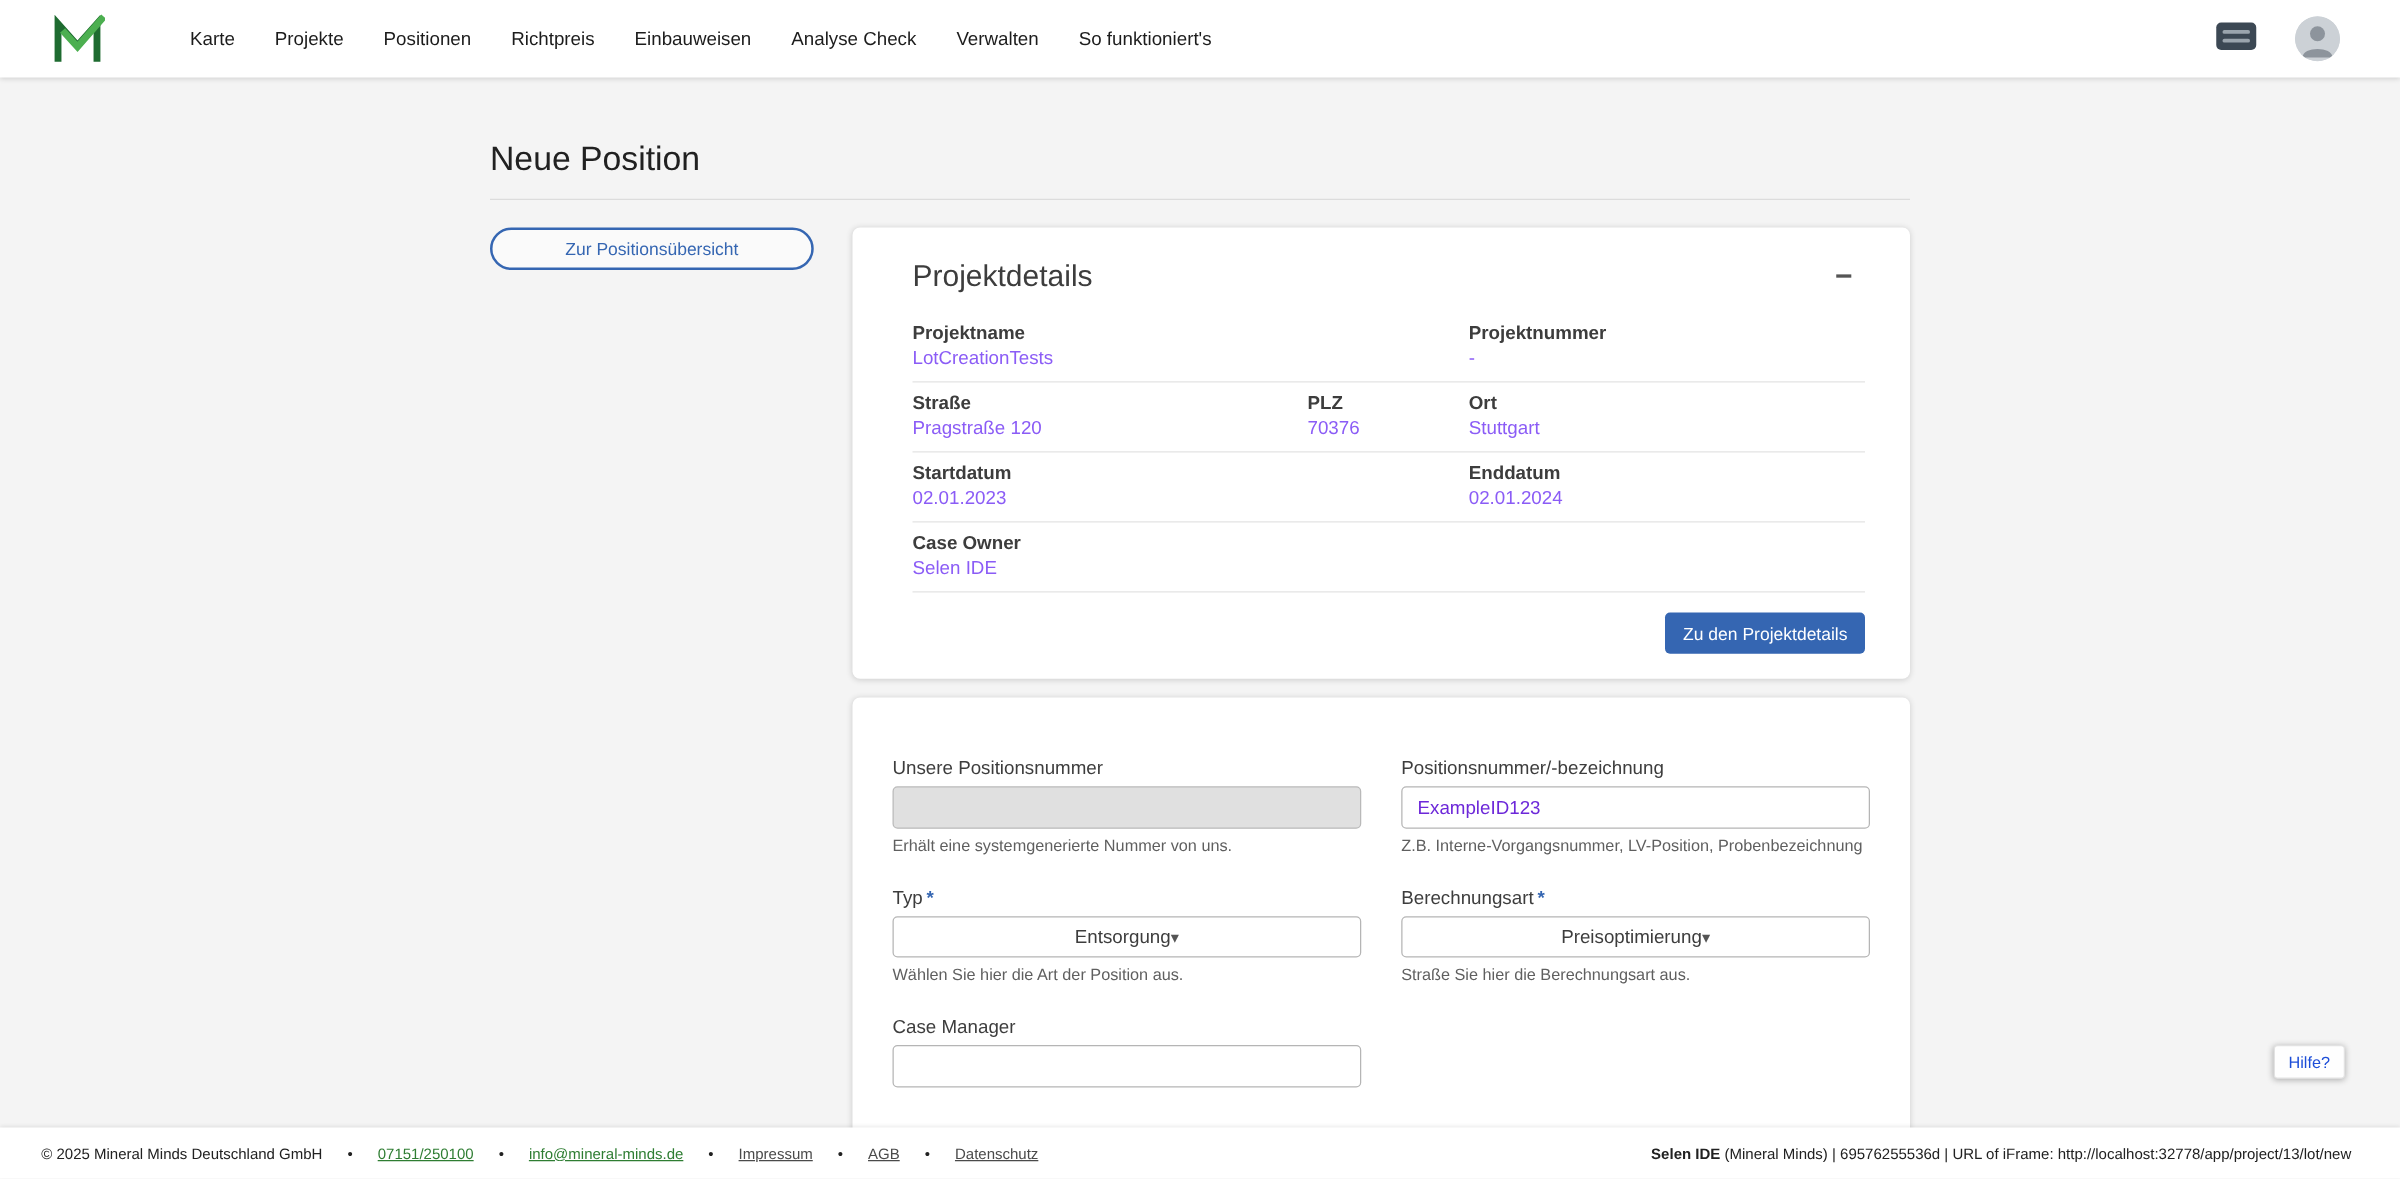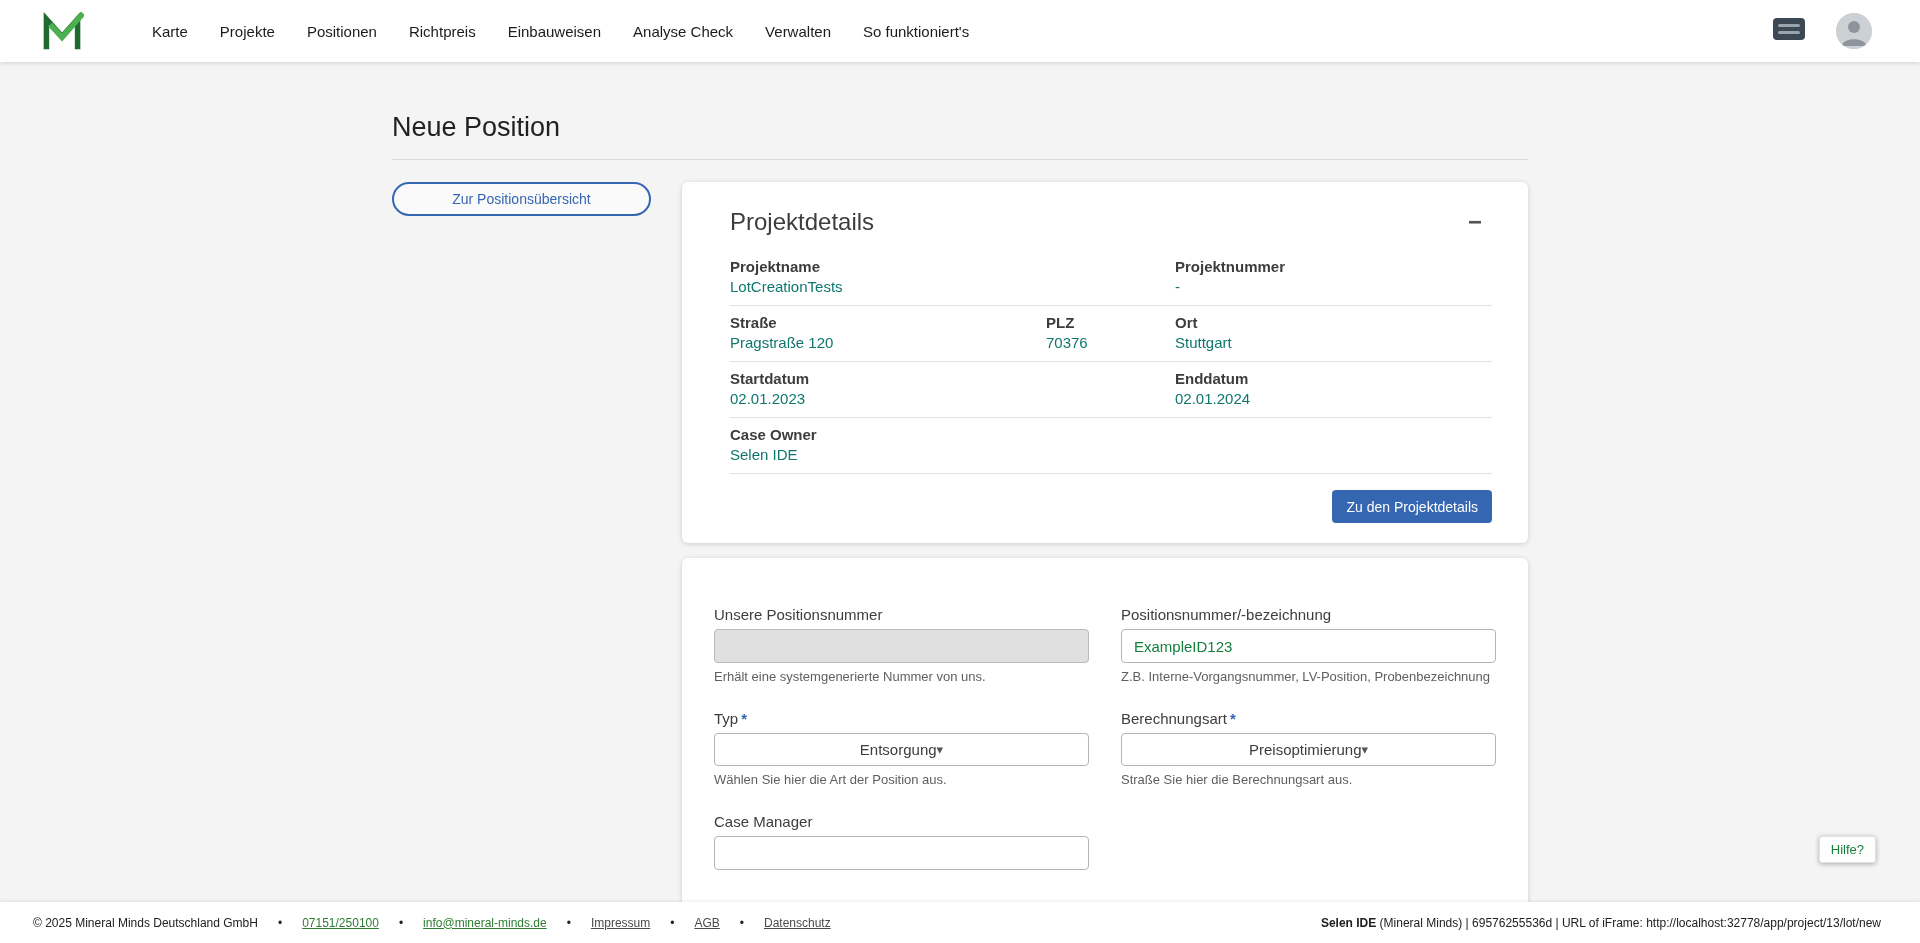--- a/index.html
+++ b/index.html
@@ -43,52 +43,52 @@
 
   
   .card1 { padding:26px 36px 20px 48px; }
   .pd-header { display:flex; justify-content:space-between; align-items:flex-start; }
   .pd-title { font-size:24px; font-weight:400; color:#3d3d3d; }
   .collapse-btn { font-size:24px; font-weight:700; color:#555; background:none; border:none; cursor:pointer; line-height:1; padding:2px 10px; font-family:inherit; }
   .pd-table { margin-top:14px; }
   .pd-row { display:grid; grid-template-columns:316px 129px 1fr; padding:8px 0 9px; border-bottom:1px solid #e3e3e3; }
   .c1 { grid-column:1; } .c2 { grid-column:2; } .c3 { grid-column:3; }
   .pd-label { font-size:15px; font-weight:700; color:#3d3d3d; line-height:17px; margin-bottom:3px; }
-  .pd-value { font-size:15px; color:#0f766e; line-height:18px; }
+  .pd-value { font-size:15px; color:#8b5cf6; line-height:18px; }
   .pd-actions { display:flex; justify-content:flex-end; margin-top:16px; }
   .primary-btn {
     background:#3566b2; color:#ffffff; border:none; border-radius:4px; height:33px;
     padding:0 14px; font-size:14px; cursor:pointer; font-family:inherit;
   }
 
   
   .card2 { margin-top:15px; padding:22px 32px 60px; }
   .field-label { font-size:15px; color:#3d3d3d; }
   .required { color:#3566b2; margin-left:3px; font-weight:700; }
   input.text {
     width:100%; height:34px; border:1px solid #b5b5b5; border-radius:4px;
-    padding:0 12px; font-size:15px; color:#15803d; background:#fff;
+    padding:0 12px; font-size:15px; color:#6d28d9; background:#fff;
     margin-top:6px; font-family:inherit;
   }
   input.text:disabled { background:#e0e0e0; color:#3d3d3d; border-color:#b9b9b9; }
   .helper { font-size:13px; color:#5f5f5f; margin-top:6px; }
   .two-col { display:grid; grid-template-columns:1fr 1fr; column-gap:32px; margin-top:26px; }
   .select {
     height:33px; border:1px solid #b5b5b5; border-radius:4px; background:#fff;
     display:flex; align-items:center; justify-content:center;
     padding:0 12px; margin-top:6px; font-size:15px; color:#3d3d3d; cursor:pointer;
   }
   .caret { color:#555; font-size:13px; }
 
   
   .help-btn {
     position:absolute; right:44px; bottom:80px; z-index:6;
     background:#fefefe; border:1px solid #e2e2e2; border-radius:3px;
     box-shadow:0 1px 5px rgba(0,0,0,.3); padding:5px 11px; font-size:13px;
-    color:#15803d; cursor:pointer; font-family:inherit;
+    color:#1d4ed8; cursor:pointer; font-family:inherit;
   }
   .footer {
     position:absolute; left:0; right:0; bottom:0; height:41px; background:#ffffff;
     display:flex; align-items:center; justify-content:space-between;
     padding:0 39px 0 33px; font-size:12px; color:#212121; z-index:5;
     box-shadow:0 -1px 3px rgba(0,0,0,.08);
   }
   .footer-left { display:flex; align-items:center; gap:20px; white-space:nowrap; }
   .sep { color:#212121; }
   .link-green { color:#2e7d32; text-decoration:underline; cursor:pointer; }

